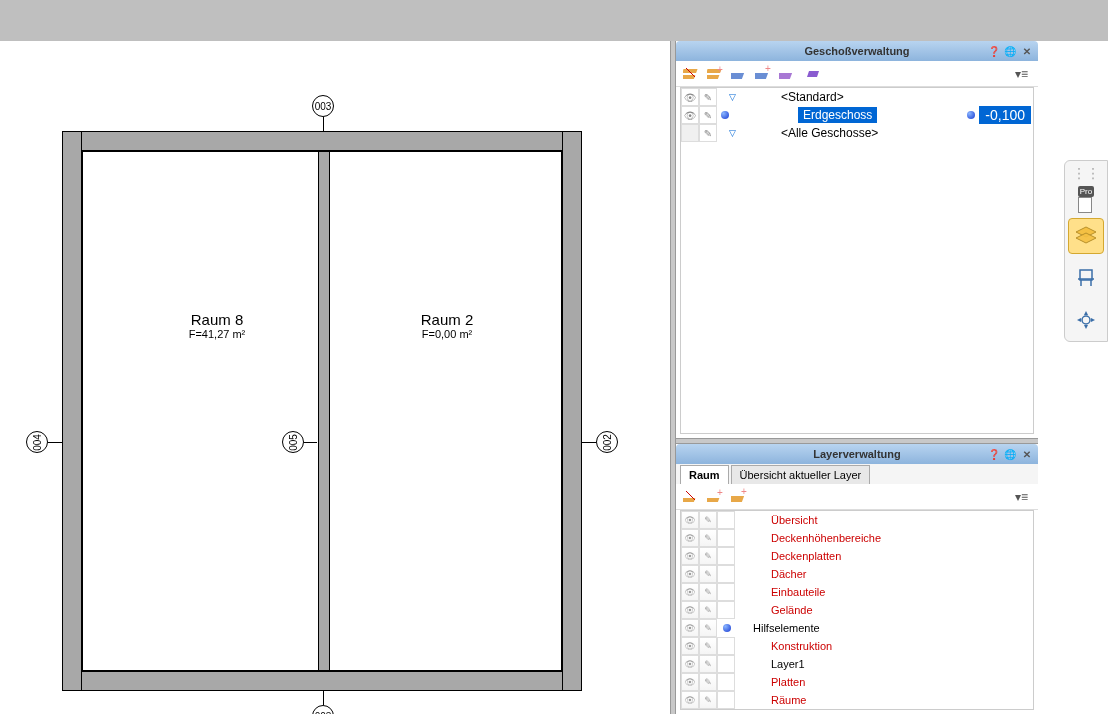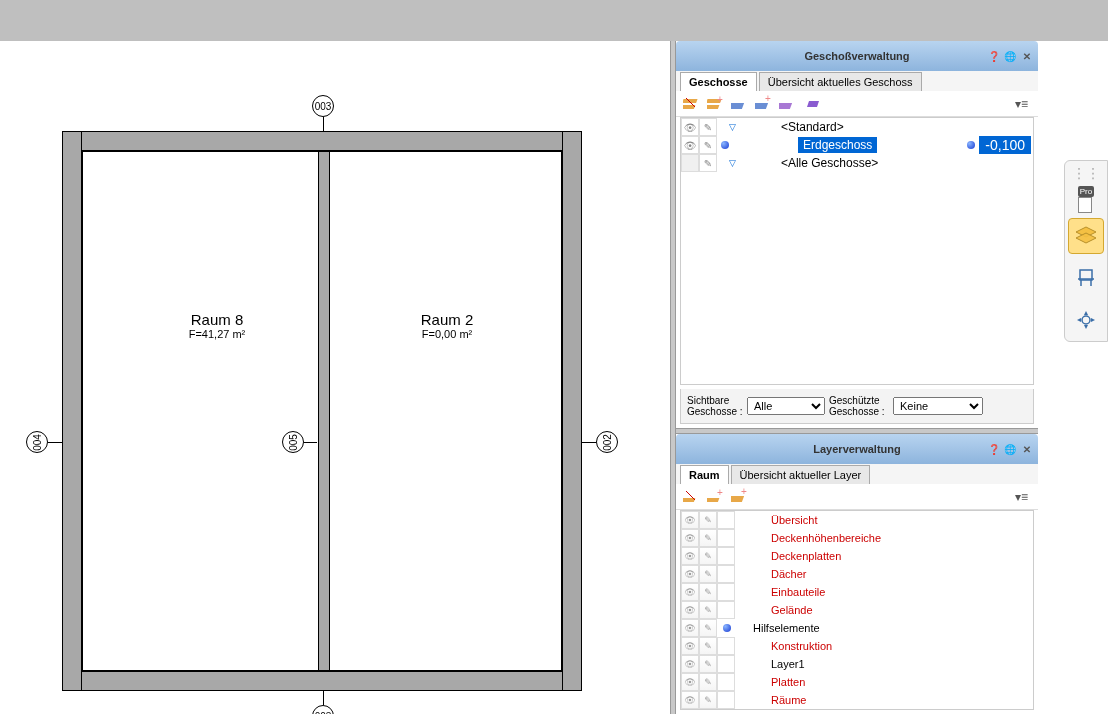--- a/index.html
+++ b/index.html
@@ -10,21 +10,21 @@
 .floor-plan { position: absolute; left: 62px; top: 90px; }
 .wall-outer { position: absolute; background: #a8a8a8; border: 1px solid #000; }
 .room-text { position: absolute; text-align: center; font-size: 15px; }
 .room-text .area { font-size: 11px; }
 .marker-circle { position: absolute; width: 22px; height: 22px; border: 1px solid #000; border-radius: 50%; background: #fff; display: flex; align-items: center; justify-content: center; font-size: 10px; }
 .marker-tick { position: absolute; background: #000; }
 
 .splitter { width: 6px; background: #c8c8c8; border-left: 1px solid #999; border-right: 1px solid #999; cursor: col-resize; }
 .panels { width: 362px; height: 100%; display: flex; flex-direction: column; overflow: hidden; }
 .panel { display: flex; flex-direction: column; }
-.panel-header { background: linear-gradient(#b8d4f0, #8db4dd); height: 30px; display: flex; align-items: center; justify-content: center; position: relative; font-weight: bold; font-size: 11px; color: #333; border-top-left-radius: 4px; border-top-right-radius: 4px; }
+.panel-header { background: linear-gradient(#b8d4f0, #8db4dd); height: 20px; display: flex; align-items: center; justify-content: center; position: relative; font-weight: bold; font-size: 11px; color: #333; border-top-left-radius: 4px; border-top-right-radius: 4px; }
 .panel-header .hicons { position: absolute; right: 4px; display: flex; gap: 2px; }
 .panel-header .hicons span { width: 14px; height: 14px; display: flex; align-items: center; justify-content: center; font-size: 10px; color: #555; }
 .tabs { display: flex; background: #f5f5f5; height: 20px; align-items: flex-end; padding-left: 4px; gap: 2px; }
 .tab { padding: 3px 8px; font-size: 11px; font-weight: bold; border: 1px solid #aaa; border-bottom: none; background: #e8e8e8; cursor: pointer; }
 .tab.active { background: #fff; }
 .tab.inactive { font-weight: normal; }
 .toolbar { display: flex; align-items: center; gap: 4px; padding: 3px 6px; background: #fff; height: 26px; border-bottom: 1px solid #ddd; }
 .toolbar .tbtn { width: 20px; height: 20px; display: flex; align-items: center; justify-content: center; }
 .toolbar .menu-dots { margin-left: auto; font-size: 12px; color: #555; padding-right: 4px; }
 
@@ -117,24 +117,20 @@
 
     <div class="panel" style="height:400px;">
       <div class="panel-header">
         <span>Geschoßverwaltung</span>
         <div class="hicons">
           <span>❓</span>
           <span>🌐</span>
           <span>✕</span>
         </div>
       </div>
-      <div class="tabs">
-        <div class="tab active">Geschosse</div>
-        <div class="tab inactive">Übersicht aktuelles Geschoss</div>
-      </div>
       <div class="toolbar">
         <div class="tbtn">
             <svg width="18" height="18">
               <rect x="2" y="10" width="14" height="4" fill="#e8a848" transform="skewX(-20)"></rect>
               <rect x="2" y="4" width="14" height="4" fill="#e8a848" transform="skewX(-20)"></rect>
               <line x1="3" y1="3" x2="12" y2="12" stroke="#c00" stroke-width="1"></line>
             </svg>
           </div>
         <div class="tbtn">
             <svg width="18" height="18">
@@ -186,26 +182,20 @@
           </div>
         </div>
         <div class="tree-row">
           <div class="cell-icon" style="background:#f0f0f0;"></div>
           <div class="cell-icon">✎</div>
           <span class="indent" style="width:12px;"></span>
           <span class="triangle">▽</span>
           <span class="row-text">&lt;Alle Geschosse&gt;</span>
         </div>
       </div>
-      <div class="panel-footer">
-        <div class="lbl" style="width:56px;"><span>Sichtbare Geschosse :</span></div>
-        <select style="width:78px;"><option>Alle</option></select>
-        <div class="lbl" style="width:60px;"><span>Geschützte Geschosse :</span></div>
-        <select style="width:90px;"><option>Keine</option></select>
-      </div>
     </div>
 
     <div class="hsplitter"></div>
 
     <div class="panel" style="flex:1;">
       <div class="panel-header">
         <span>Layerverwaltung</span>
         <div class="hicons">
           <span>❓</span>
           <span>🌐</span>

